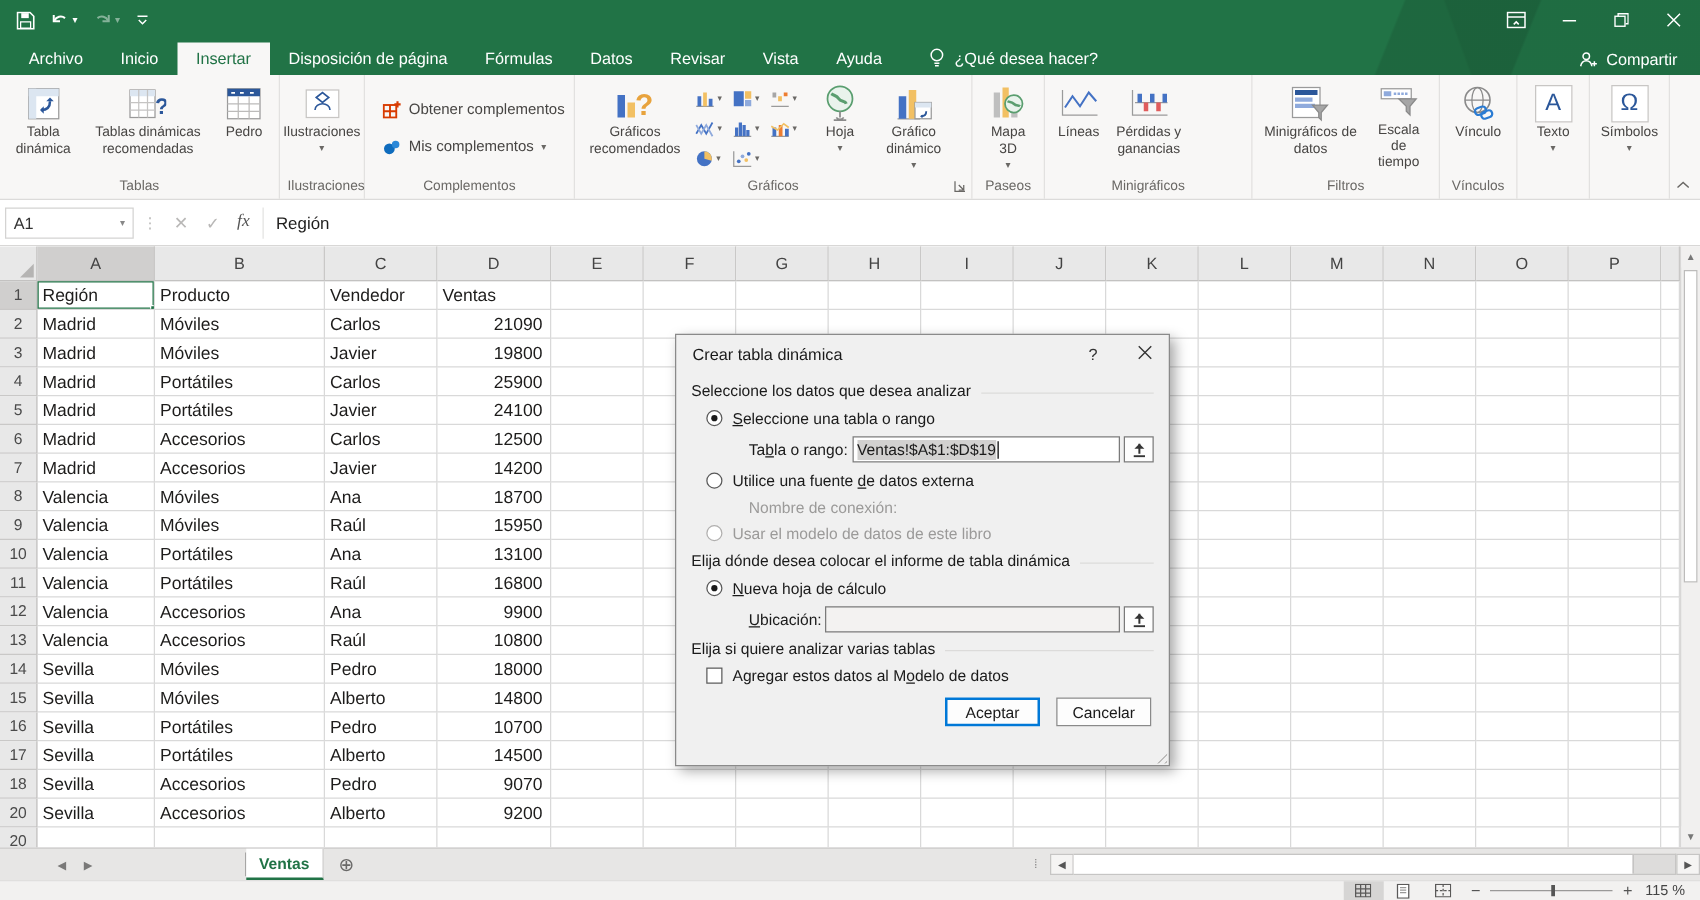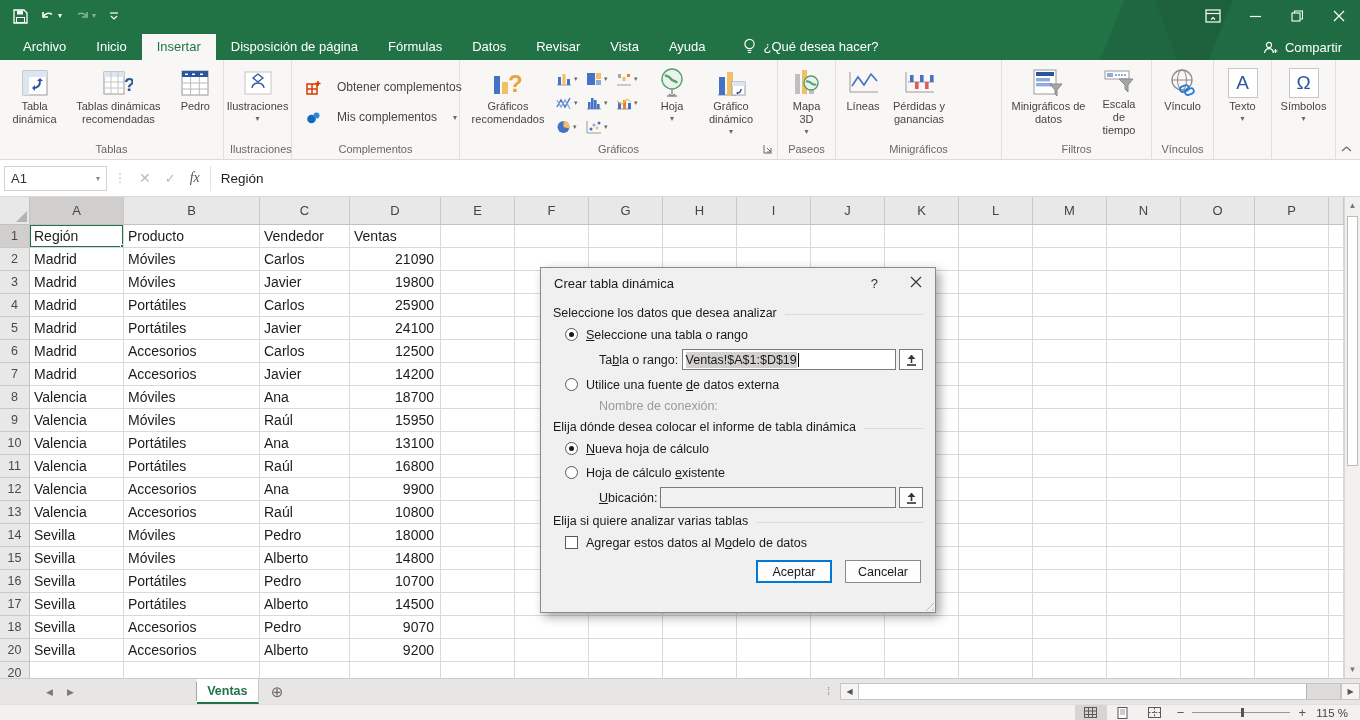--- a/index.html
+++ b/index.html
@@ -34,21 +34,21 @@
   
   .ribbon { height:100px; background:#f8f7f6; border-bottom:1px solid #dcdbda; display:flex; position:relative; }
   .rgroup { display:flex; flex-direction:column; border-right:1px solid #e2e1e0; position:relative; }
   .rgroup-content { flex:1; display:flex; align-items:flex-start; padding:3px 4px 0; }
   .rgroup-label { text-align:center; font-size:11px; color:#6a6865; padding:2px 6px 4px; white-space:nowrap; }
   .bigbtn { display:flex; flex-direction:column; align-items:center; justify-content:flex-start;
     padding:3px 4px 2px; height:76px; cursor:default; }
   .bigbtn .icon { height:34px; display:flex; align-items:center; justify-content:center; }
   .bigbtn .blabel { font-size:11px; line-height:13px; color:#474543; text-align:center; white-space:pre-line; }
   .bigbtn .dd { font-size:8px; color:#6a6865; margin-top:1px; }
-  .rowbtn { display:flex; align-items:center; gap:16px; height:24px; padding:0 6px; font-size:12px; color:#474543; white-space:nowrap; }
+  .rowbtn { display:flex; align-items:center; gap:6px; height:24px; padding:0 6px; font-size:12px; color:#474543; white-space:nowrap; }
   .chartgrid { display:grid; grid-template-columns:repeat(3,30px); grid-auto-rows:24px; margin:4px 2px 0; }
   .cbtn { display:flex; align-items:center; gap:2px; padding:2px; }
   .cbtn .dd { font-size:7px; color:#6a6865; }
   .launcher { position:absolute; right:2px; bottom:3px; width:14px; height:14px; color:#6a6865; font-size:10px;
     display:flex; align-items:center; justify-content:center; }
   .collapse { position:absolute; right:8px; bottom:4px; color:#6a6865; font-size:10px; }
   .frameicon { width:30px; height:30px; border:1px solid #c8c6c4; background:#fff; display:flex; align-items:center; justify-content:center;
     font-size:19px; color:#2b579a; }
 
   
@@ -1103,35 +1103,35 @@
       <div class="dlgrow ind1">
         <span class="radio"></span>
         <span><span>Utilice una fuente </span><span class="u">d</span><span>e datos externa</span></span>
       </div>
 
 
       <div class="dlgrow ind2 gray" style="min-height:16px; margin-top:4px">
         <span>Nombre de conexión:</span>
       </div>
 
+      <div class="dlgrow ind1 gray" style="margin-top:3px">
+        <span class="radio dis"></span>
+        <span>Usar el modelo de datos de este libro</span>
+      </div>
 
       <div class="sect">
         <span class="stext">Elija dónde desea colocar el informe de tabla dinámica</span>
           <span class="sline"></span>
       </div>
 
       <div class="dlgrow ind1">
         <span class="radio on"></span>
         <span><span></span><span class="u">N</span><span>ueva hoja de cálculo</span></span>
       </div>
 
-      <div class="dlgrow ind1">
-        <span class="radio"></span>
-        <span><span>Hoja de cálculo </span><span class="u">e</span><span>xistente</span></span>
-      </div>
 
       <div class="dlgrow ind2">
         <span style="width:62px"><span class="u">U</span><span>bicación:</span></span>
         <div class="txtinput" style="width:238px; background:#f3f2f1">
           <span></span>
         </div>
         <div class="pickbtn">
           <svg width="11" height="12" viewBox="0 0 11 12">
               <path d="M5.5 1v8" stroke="#333" stroke-width="1.6"></path>
               <path d="M1.5 5L5.5 1l4 4z" fill="#333"></path>

